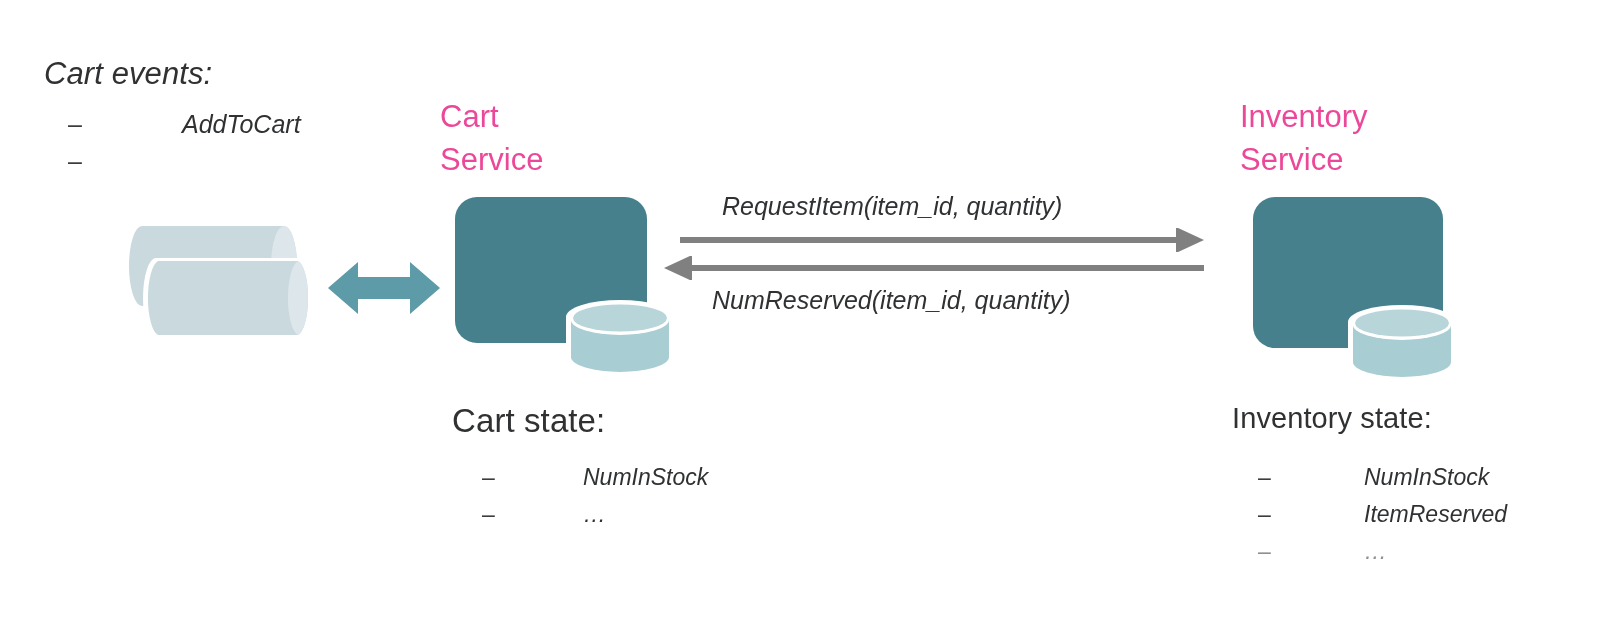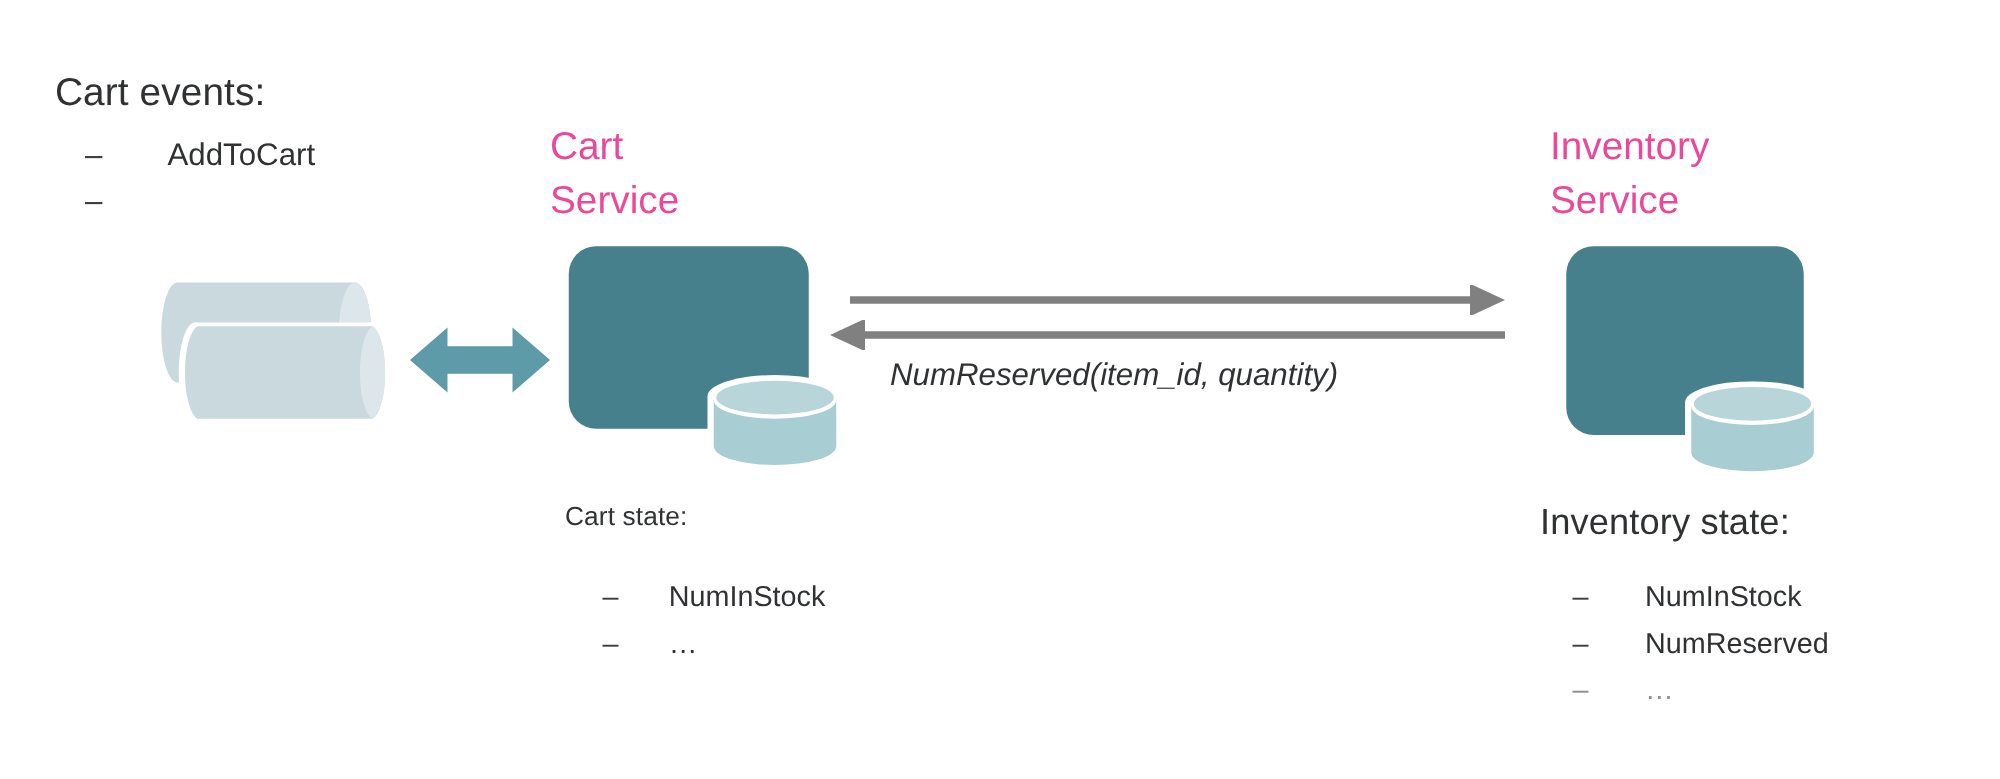--- a/index.html
+++ b/index.html
@@ -55,22 +55,24 @@
   .bullet-dash {
     display: inline-block;
     color: #3a3c3e;
     font-family: "Liberation Sans", sans-serif;
     font-weight: 400;
     flex: 0 0 auto;
     text-align: left;
   }
   .bullet-text {
     font-family: "Liberation Sans", sans-serif;
+    font-style: italic;
     color: #2f3133;
     white-space: nowrap;
+    margin-left: 48px;
   }
   
   #events-list .bullet-row { margin-bottom: 12px; }
   #events-list .bullet-dash { width: 66px; font-size: 25px; }
   #events-list .bullet-text { font-size: 25px; }
 
   
   #cart-state-list .bullet-row { margin-bottom: 14px; }
   #cart-state-list .bullet-dash { width: 53px; font-size: 23px; }
   #cart-state-list .bullet-text { font-size: 23px; }
@@ -98,21 +100,21 @@
     color: #2f3133;
     white-space: nowrap;
   }
   .arrow-svg { position: absolute; }
 </style>
 </head>
 <body>
 
 <div id="canvas">
 
-  <div class="heading" style="left:44px; top:56px;">Cart events:</div>
+  <div class="heading" style="left:44px; top:56px;font-style:italic;">Cart events:</div>
 
   <ul class="bullet-list" id="events-list" style="left:68px; top:112px;">
     <li class="bullet-row">
       <span class="bullet-dash">–</span>
       <span class="bullet-text">AddToCart</span>
     </li>
     <li class="bullet-row">
       <span class="bullet-dash">–</span>
     </li>
   </ul>
@@ -154,33 +156,34 @@
       <path d="M 4 17 A 54 17 0 0 1 112 17 L 112 58 A 54 17 0 0 1 4 58 Z" fill="#ffffff"></path>
 
       <path d="M 9 20 L 9 57 A 49 15 0 0 0 107 57 L 107 20 Z" fill="#a8cdd3"></path>
 
       <ellipse cx="58" cy="20" rx="49" ry="15" fill="#ffffff"></ellipse>
 
       <ellipse cx="58" cy="18" rx="47" ry="13.5" fill="#b8d5da"></ellipse>
     </svg>
   </div>
 
-  <div class="heading" style="left:452px; top:402px; font-size:21px;">Cart state:</div>
+  <div class="heading" style="left:452px; top:402px; font-size:33px;">Cart state:</div>
 
   <ul class="bullet-list" id="cart-state-list" style="left:482px; top:466px;">
     <li class="bullet-row">
       <span class="bullet-dash">–</span>
       <span class="bullet-text">NumInStock</span>
     </li>
     <li class="bullet-row">
       <span class="bullet-dash">–</span>
       <span class="bullet-text">…</span>
     </li>
   </ul>
 
+  <div class="msg-label" style="left:722px; top:192px;">RequestItem(item_id, quantity)</div>
 
   <div class="arrow-svg" style="left:664px; top:228px;">
     <svg width="540" height="24" viewBox="0 0 540 24" xmlns="http://www.w3.org/2000/svg">
       <line x1="16" y1="12" x2="518" y2="12" stroke="#808080" stroke-width="6"></line>
       <path d="M 540 12 L 512 25 L 512 -1 Z" fill="#808080"></path>
     </svg>
   </div>
 
   <div class="arrow-svg" style="left:664px; top:256px;">
     <svg width="540" height="24" viewBox="0 0 540 24" xmlns="http://www.w3.org/2000/svg">
@@ -209,21 +212,21 @@
 
   <div class="heading" style="left:1232px; top:402px; font-size:29px;text-align:center;">Inventory state:</div>
 
   <ul class="bullet-list" id="inventory-state-list" style="left:1258px; top:466px;">
     <li class="bullet-row">
       <span class="bullet-dash">–</span>
       <span class="bullet-text">NumInStock</span>
     </li>
     <li class="bullet-row">
       <span class="bullet-dash">–</span>
-      <span class="bullet-text">NumReserved</span>
+      <span class="bullet-text">ItemReserved</span>
     </li>
     <li class="bullet-row faded">
       <span class="bullet-dash">–</span>
       <span class="bullet-text">…</span>
     </li>
   </ul>
 
 </div>
 
 </body></html>

